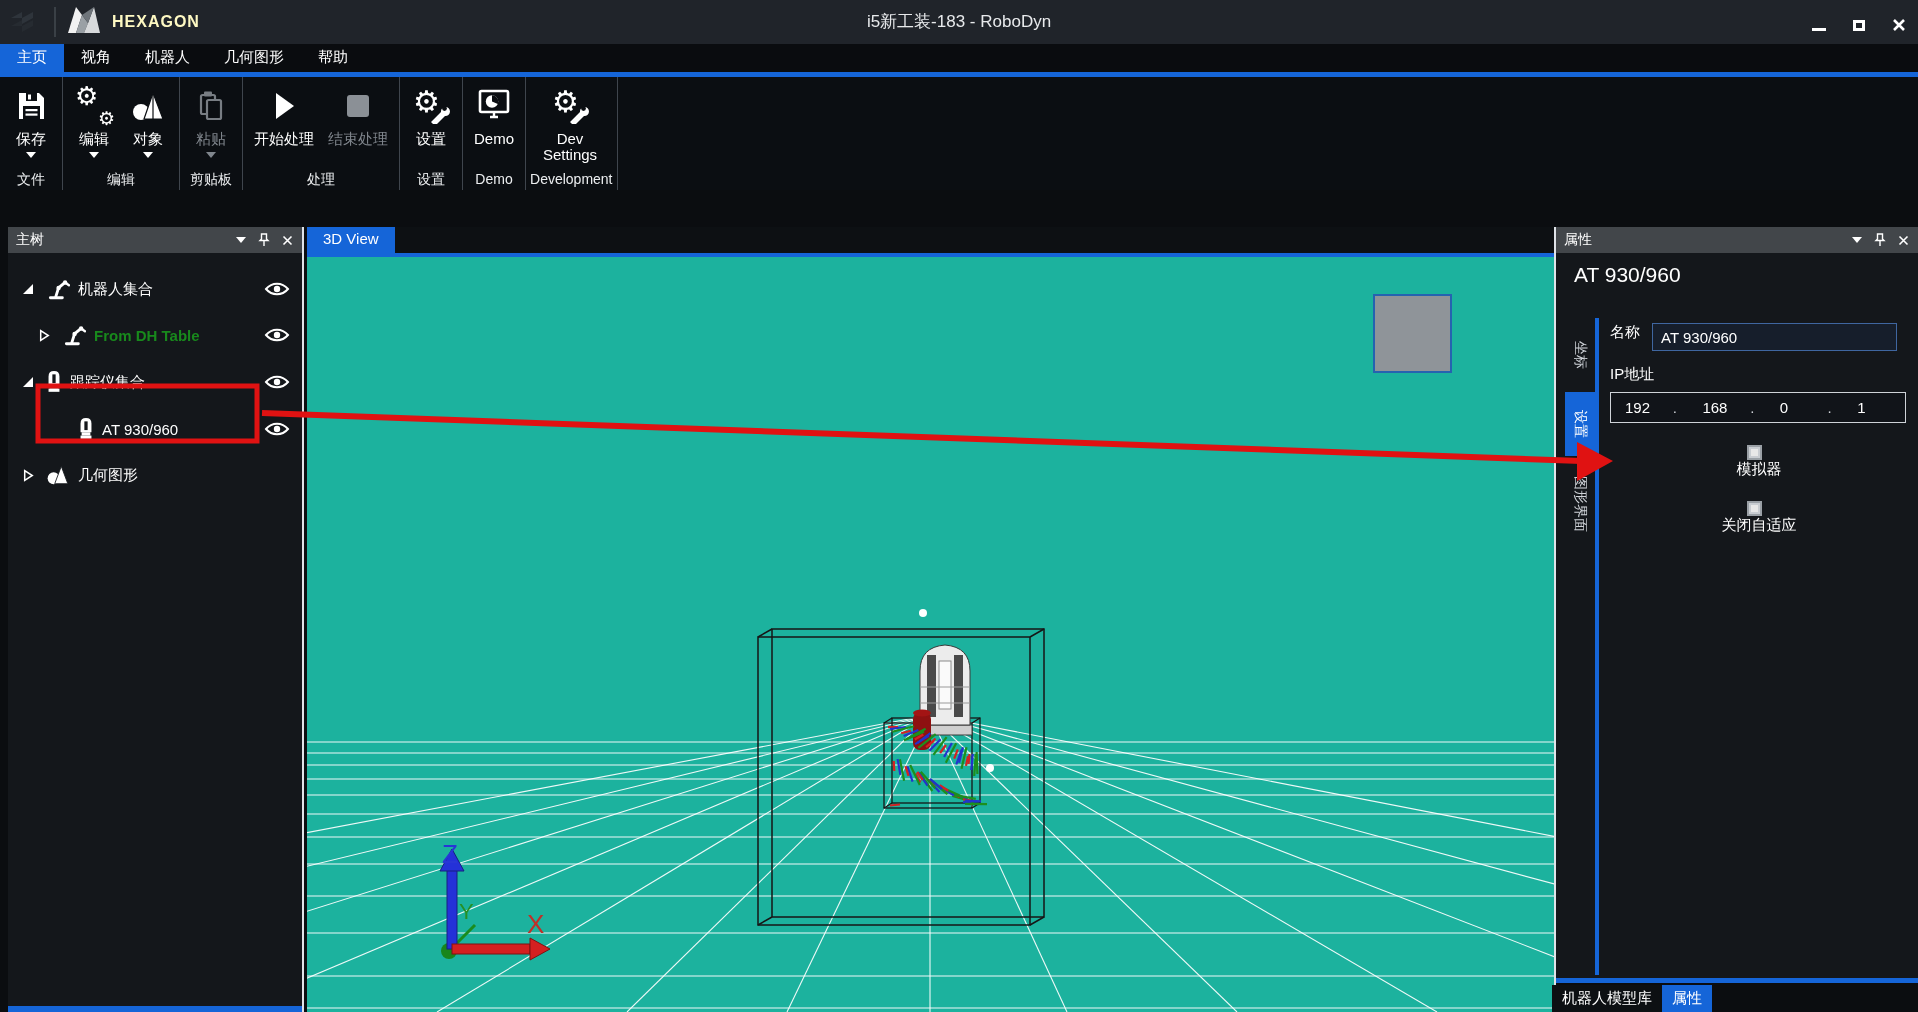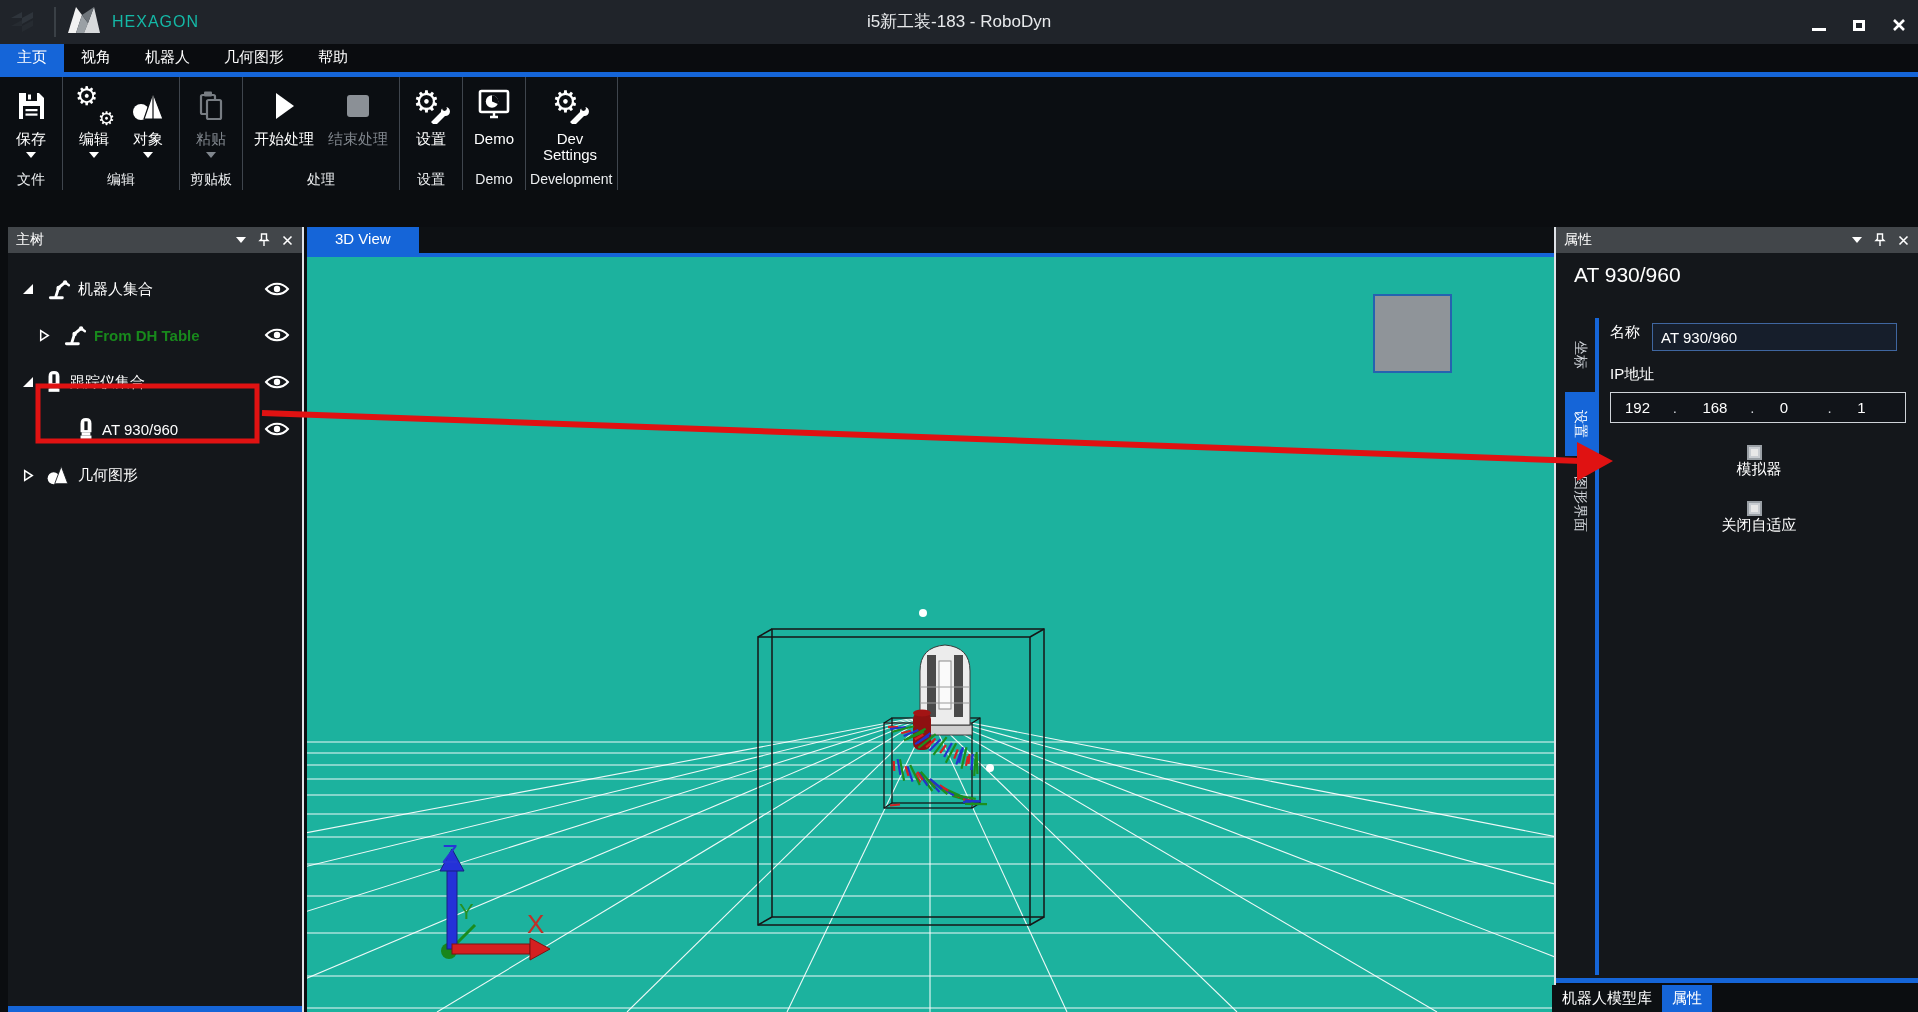--- a/index.html
+++ b/index.html
@@ -4,21 +4,21 @@
 <style>
   * { margin:0; padding:0; box-sizing:border-box; }
   html,body { width:1918px; height:1012px; overflow:hidden; background:#0b0d10;
     font-family:"Liberation Sans","DejaVu Sans",sans-serif; color:#fff; }
 
   
   #titlebar { position:absolute; left:0; top:0; width:1918px; height:44px; background:#20242a; }
   .tb-left { position:absolute; left:10px; top:6px; display:flex; align-items:center; gap:10px; height:32px; }
   .app-glyph svg { display:block; }
   .tb-sep { width:2px; height:30px; background:#3a4046; }
-  .brand { font-weight:normal; font-size:16px; letter-spacing:1px; color:#14b8a6; }
+  .brand { font-weight:bold; font-size:16px; letter-spacing:1px; color:#fef9c3; }
   .tb-title { position:absolute; left:0; right:0; top:10px; text-align:center; font-size:17px; color:#e8eaec; }
   .tb-controls { position:absolute; right:10px; top:18px; display:flex; gap:22px; align-items:center; }
   .win-btn { width:18px; height:14px; display:flex; align-items:center; justify-content:center; cursor:pointer; }
   .min-glyph { width:14px; height:3px; background:#fff; margin-top:8px; }
   .max-glyph { width:12px; height:11px; border:3px solid #fff; }
 
   
   #menubar { position:absolute; left:0; top:44px; width:1918px; height:28px; background:#0a0c0f; display:flex; }
   .menu-item { padding:4px 17px; font-size:15px; color:#fff; cursor:pointer; }
   .menu-item.active { background:#1565d8; }
@@ -54,21 +54,21 @@
   .exp-open { width:0; height:0; border-bottom:10px solid #fff; border-left:10px solid transparent; }
   .exp-slot { width:20px; display:flex; justify-content:center; }
   .t-ico { display:flex; margin:0 8px 0 8px; }
   .t-label { font-size:15px; color:#fff; }
   .t-label.green { color:#18891c; font-weight:bold; }
   .eye { position:absolute; right:12px; top:10px; }
 
   
   #viewport { position:absolute; left:307px; top:227px; width:1249px; height:785px; background:#0d1013; border-right:2px solid #dfe3e8; }
   #vp-tabs { position:absolute; left:0; top:0; right:0; height:26px; background:#0d1013; display:flex; }
-  .vp-tab { padding:3px 28px; font-size:15px; background:#1565d8; color:#fff; cursor:pointer; }
+  .vp-tab { padding:3px 16px; font-size:15px; background:#1565d8; color:#fff; cursor:pointer; }
   #vp-blue-line { position:absolute; left:0; top:26px; right:0; height:4px; background:#1565d8; }
   #scene-area { position:absolute; left:0; top:30px; width:1247px; height:755px; background:#1cb29e; overflow:hidden; }
   #scene-area svg { position:absolute; left:0; top:0; }
 
   
   #right-panel { position:absolute; left:1556px; top:227px; width:362px; height:756px; background:#14171b; border-bottom:5px solid #1565d8; }
   #prop-header { position:absolute; left:18px; top:36px; font-size:21px; color:#fff; }
   .vtabs { position:absolute; left:9px; top:91px; width:30px; }
   .vtab { writing-mode:vertical-rl; text-orientation:sideways; width:30px; display:flex; align-items:center; justify-content:center; font-size:14px; color:#cfd3d8; padding:14px 0; cursor:pointer; }
   .vtab.active { background:#1565d8; color:#fff; }

